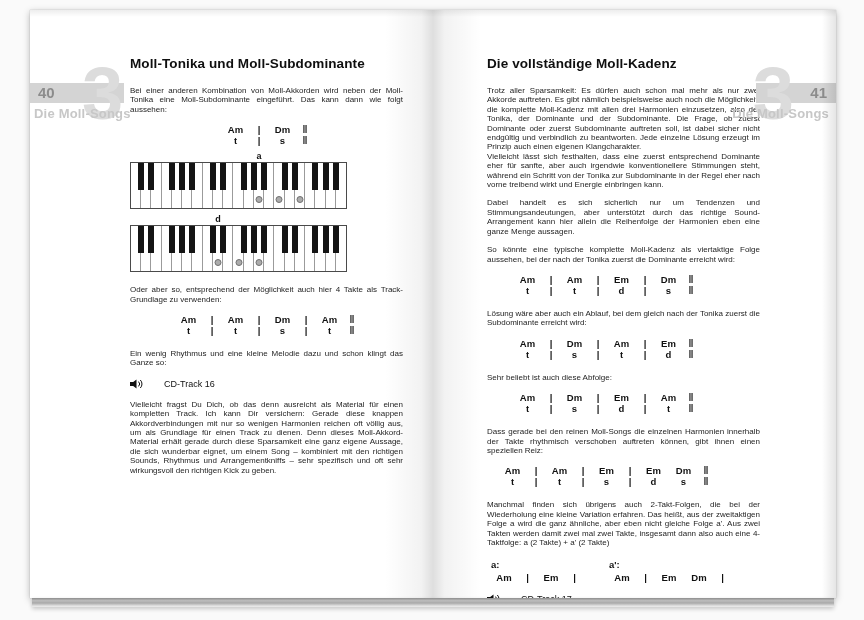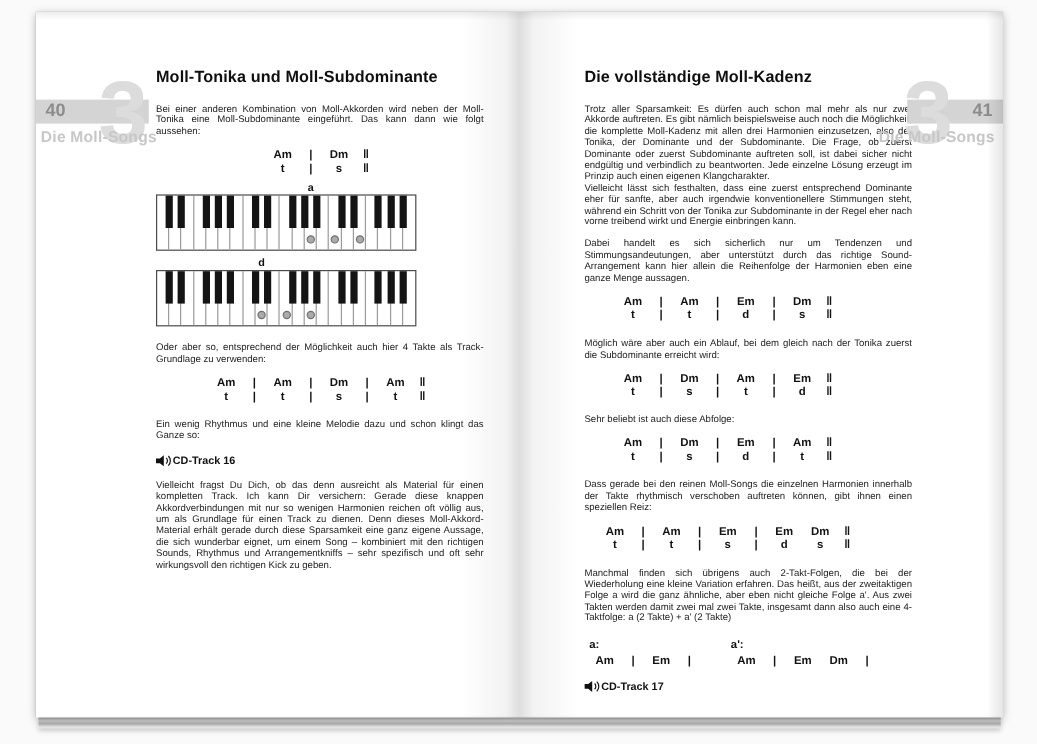--- a/index.html
+++ b/index.html
@@ -77,21 +77,21 @@
   .kb-wrap{position:relative;width:217px;margin:16px 0 13px 0;}
   .kb{position:relative;width:217px;height:47px;border:1px solid #4a4a4a;background:#fff;box-sizing:border-box;}
   .wk{position:absolute;top:0;height:100%;border-right:1px solid #9b9b9b;box-sizing:border-box;background:transparent;}
   .wk.last{border-right:none;}
   .bk{position:absolute;top:0;height:27px;width:6px;transform:translateX(-50%);background:#141414;z-index:2;}
   .kdot{position:absolute;bottom:5px;width:7px;height:7px;transform:translateX(-50%);border-radius:50%;
         background:#ababab;border:1px solid #707070;box-sizing:border-box;z-index:1;}
   .klabel{position:absolute;top:-12px;transform:translateX(-50%);font-size:9px;font-weight:bold;color:#111;z-index:3;}
 
   
-  .cd{display:flex;align-items:flex-start;gap:0;font-size:9px;font-weight:bold;color:#111;margin:11px 0 11px 0;}
+  .cd{display:flex;align-items:flex-start;gap:20px;font-size:9px;font-weight:normal;color:#111;margin:11px 0 11px 0;}
   .cd svg{display:block;}
 
   
   .var-block{display:flex;gap:24px;margin:12px 0 2px 2px;}
   .var-label{font-weight:bold;font-size:9.5px;height:13px;margin-left:2px;color:#111;}
 </style>
 </head>
 <body>
 
 <div class="book">
@@ -272,20 +272,21 @@
       <div class="page-num">41</div>
     </div>
     <div class="chapter-numeral r">3</div>
     <div class="chapter-label r">Die Moll-Songs</div>
 
     <div class="col">
       <h1>Die vollständige Moll-Kadenz</h1>
       <p class="nogap">Trotz aller Sparsamkeit: Es dürfen auch schon mal mehr als nur zwei Akkorde auftreten. Es gibt nämlich beispielsweise auch noch die Möglichkeit, die komplette Moll-Kadenz mit allen drei Harmonien einzusetzen, also der Tonika, der Dominante und der Subdominante. Die Frage, ob zuerst Dominante oder zuerst Subdominante auftreten soll, ist dabei sicher nicht endgültig und verbindlich zu beantworten. Jede einzelne Lösung erzeugt im Prinzip auch einen eigenen Klangcharakter.</p>
       <p>Vielleicht lässt sich festhalten, dass eine zuerst entsprechend Dominante eher für sanfte, aber auch irgendwie konventionellere Stimmungen steht, während ein Schritt von der Tonika zur Subdominante in der Regel eher nach vorne treibend wirkt und Energie einbringen kann.</p>
       <p>Dabei handelt es sich sicherlich nur um Tendenzen und Stimmungsandeutungen, aber unterstützt durch das richtige Sound-Arrangement kann hier allein die Reihenfolge der Harmonien eben eine ganze Menge aussagen.</p>
+      <p>So könnte eine typische komplette Moll-Kadenz als viertaktige Folge aussehen, bei der nach der Tonika zuerst die Dominante erreicht wird:</p>
 
       <div class="chords">
           <div class="cc">
             <div>Am</div>
             <div>t</div>
           </div>
           <div class="cc bar">
             <div>|</div>
             <div>|</div>
           </div>
@@ -307,21 +308,21 @@
           </div>
           <div class="cc">
             <div>Dm</div>
             <div>s</div>
           </div>
           <div class="cc end">
             <div>‖</div>
             <div>‖</div>
           </div>
         </div>
-      <p>Möglich wäre aber auch ein Ablauf, bei dem gleich nach der Tonika zuerst die Subdominante erreicht wird:</p>
+      <p>Lösung wäre aber auch ein Ablauf, bei dem gleich nach der Tonika zuerst die Subdominante erreicht wird:</p>
       <div class="chords">
           <div class="cc">
             <div>Am</div>
             <div>t</div>
           </div>
           <div class="cc bar">
             <div>|</div>
             <div>|</div>
           </div>
           <div class="cc">

